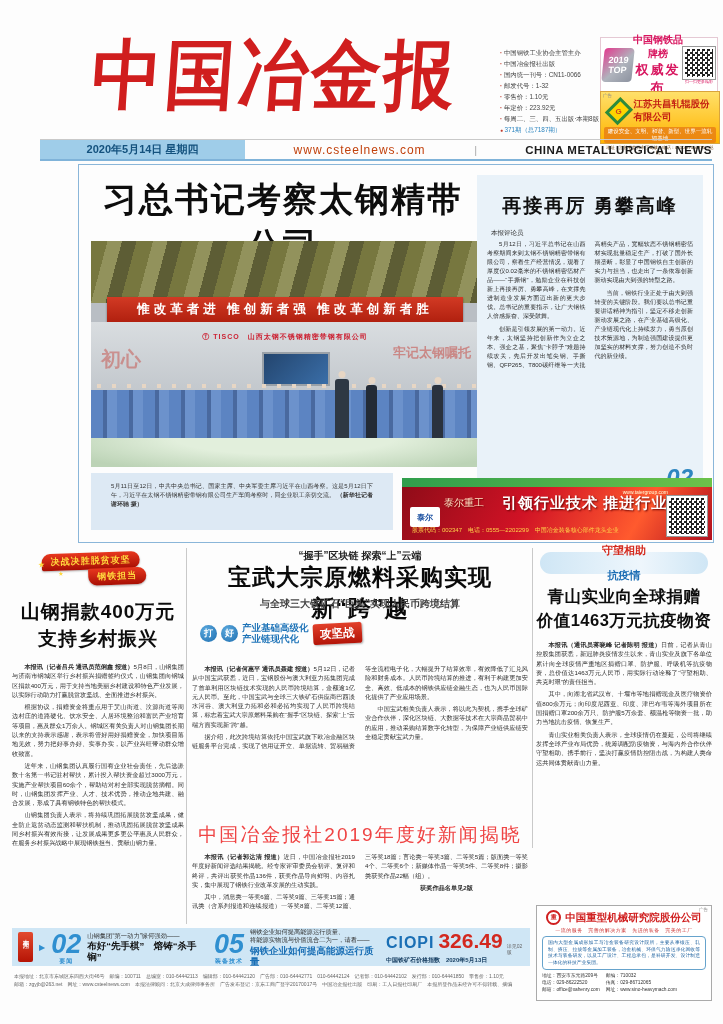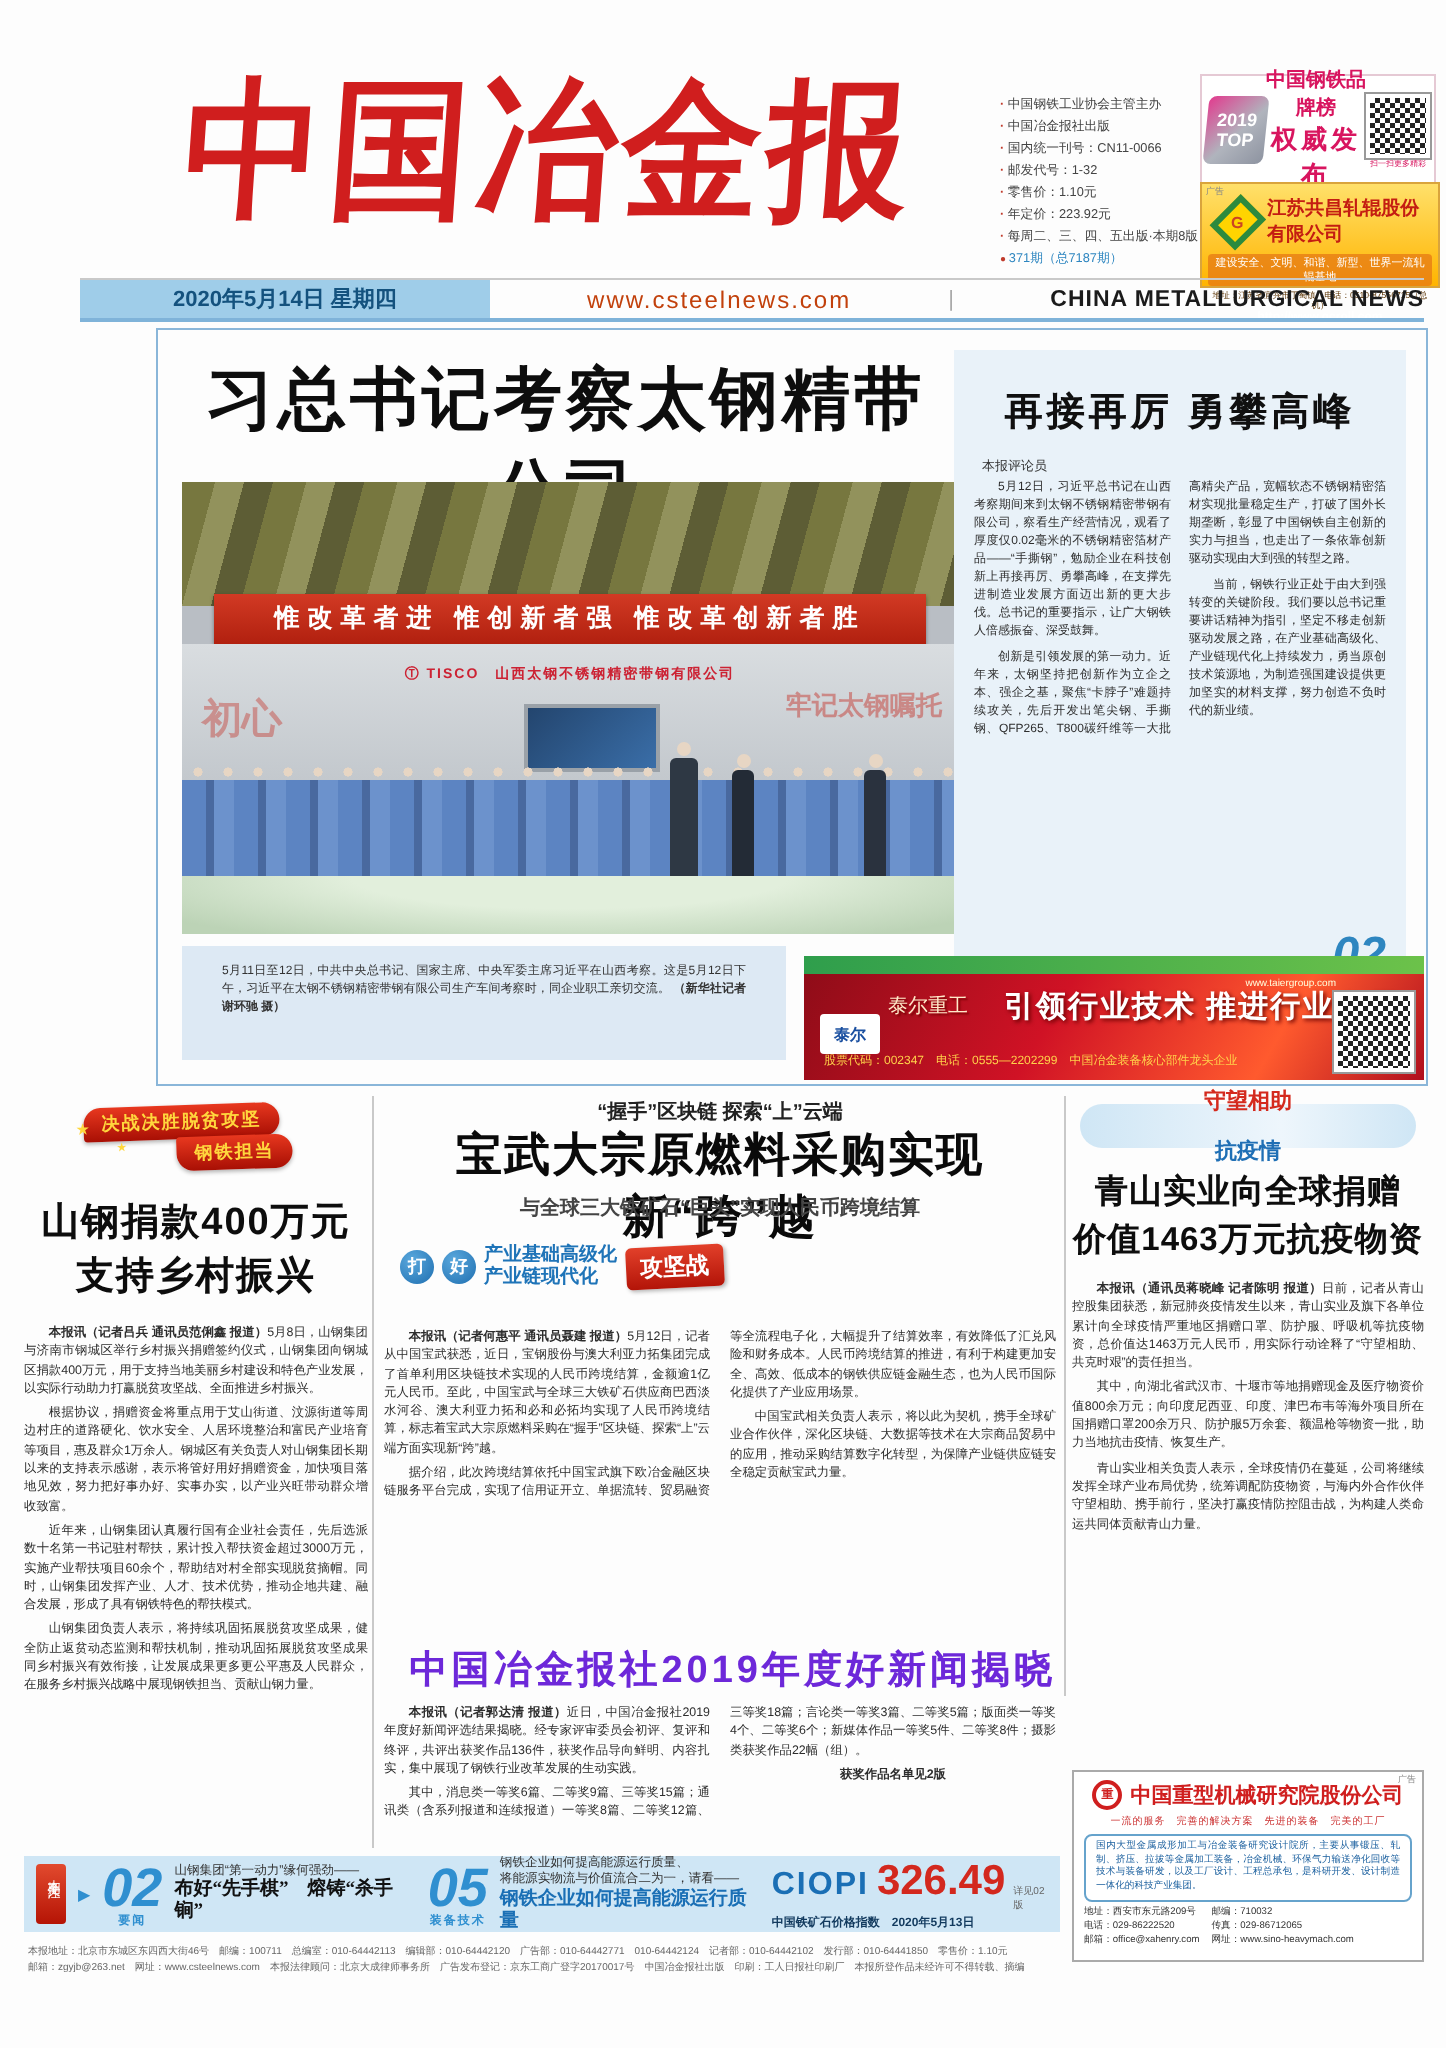--- a/index.html
+++ b/index.html
@@ -70,42 +70,42 @@
   .body-sm{font-size:6.2px;line-height:9.3px;color:#2d2d2d;}
   .body-sm p{margin:0 0 3px 0;text-indent:2em;}
   .kicker{font-size:10px;font-weight:bold;text-align:center;color:#222;}
   .h-center{font-size:23px;font-weight:bold;text-align:center;letter-spacing:1px;color:#0a0a0a;}
   .subhead{font-size:10px;font-weight:bold;text-align:center;color:#444;}
   .badge-dhg{display:flex;align-items:center;gap:4px;}
   .bd-circle{width:17px;height:17px;border-radius:50%;background:radial-gradient(circle at 35% 30%,#5aa8dd,#1f6fb0);color:#fff;font-size:9px;font-weight:bold;display:flex;align-items:center;justify-content:center;}
   .bd-lines{color:#1f74b8;font-weight:bold;font-size:9.5px;line-height:11px;}
   .bd-box{background:linear-gradient(#e2402a,#b31408);color:#fff;font-weight:bold;font-size:11.5px;padding:3px 7px;border-radius:3px;transform:rotate(-3deg);box-shadow:1px 1px 2px rgba(0,0,0,.3);}
   .cols2{columns:2;column-gap:10px;}
-  .h-awards{font-size:19px;font-weight:bold;text-align:right;letter-spacing:2px;color:#6d28d9;}
+  .h-awards{font-size:19px;font-weight:normal;text-align:center;letter-spacing:2px;color:#ef4444;}
   .center-bold{text-align:center;font-weight:bold;text-indent:0!important;}
   .badge-aid{background:linear-gradient(90deg,#cfe6f5,#eef6fc 60%,#cfe6f5);border-radius:11px;display:flex;align-items:center;justify-content:center;gap:5px;font-weight:bold;font-size:11px;flex-direction:column;}
   .aid-red{color:#d42a1e;}
   .aid-blue{color:#1f6fb5;}
   .h-right{font-size:16.5px;font-weight:bold;text-align:center;letter-spacing:.5px;line-height:24px;color:#0d0d0d;}
   
   .heavy{border:1px solid #aaa;background:#fff;position:relative;padding:4px 5px;}
   .ad-mark{position:absolute;right:3px;top:1px;font-size:4.5px;color:#888;}
   .heavy-title{display:flex;align-items:center;justify-content:center;gap:4px;color:#d01f1f;font-weight:bold;font-size:10.5px;}
   .heavy-logo{width:11px;height:11px;border-radius:50%;border:2px solid #d01f1f;color:#d01f1f;font-size:6px;display:flex;align-items:center;justify-content:center;font-weight:bold;}
   .heavy-slogan{font-size:5px;color:#c33;text-align:center;margin-top:2px;letter-spacing:.5px;}
   .heavy-box{border:1px solid #66a3cc;border-radius:4px;margin-top:3px;padding:3px 5px;font-size:4.8px;line-height:6.6px;color:#1a5f9e;}
   .heavy-contact{display:flex;gap:6px;margin-top:3px;font-size:4.8px;line-height:6.6px;color:#333;}
   
   .botbar{background:#cfe6f5;display:flex;align-items:center;gap:6px;padding:0 6px;}
   .focus{background:linear-gradient(#e24a2e,#b51405);color:#fff;writing-mode:vertical-rl;font-size:6.5px;letter-spacing:1px;padding:2px 3px;border-radius:2px;height:26px;display:flex;align-items:center;}
   .focus-arr{color:#2f8fd0;font-size:8px;}
   .bignum{color:#2f8fd0;font-size:27px;font-weight:bold;font-style:italic;line-height:1;text-align:center;}
   .bignum small{display:block;font-size:6px;font-style:normal;font-weight:bold;letter-spacing:1px;}
   .bar-lines{font-size:6.3px;line-height:8.5px;color:#333;}
-  .bar-strong{font-size:9.5px;font-weight:bold;color:#111;line-height:11px;font-family:Liberation Serif, serif;}
+  .bar-strong{font-size:9.5px;font-weight:bold;color:#111;line-height:11px;}
   .bar-strong.blue{color:#1a6fb5;}
   .ciopi{display:flex;flex-direction:column;justify-content:center;}
   .ciopi-row{display:flex;align-items:baseline;gap:4px;}
   .ciopi-lab{color:#1a6fb5;font-weight:bold;font-size:16px;letter-spacing:1px;}
   .ciopi-val{color:#d3281e;font-weight:bold;font-size:21px;}
   .ciopi-note{font-size:5px;color:#666;}
   .ciopi-cap{font-size:6px;font-weight:bold;color:#123a5e;margin-top:1px;}
   .footer{font-size:5px;line-height:8px;color:#666;}
 </style>
 </head>
@@ -283,21 +283,21 @@
   <div>青山实业向全球捐赠</div>
   <div>价值1463万元抗疫物资</div>
 </div>
 
 <div class="abs body-sm jc" style="left:536px;top:640px;width:176px;height:210px;overflow:hidden;">
   <p><b>本报讯（通讯员蒋晓峰 记者陈明 报道）</b><span>日前，记者从青山控股集团获悉，新冠肺炎疫情发生以来，青山实业及旗下各单位累计向全球疫情严重地区捐赠口罩、防护服、呼吸机等抗疫物资，总价值达1463万元人民币，用实际行动诠释了“守望相助、共克时艰”的责任担当。</span></p>
   <p>其中，向湖北省武汉市、十堰市等地捐赠现金及医疗物资价值800余万元；向印度尼西亚、印度、津巴布韦等海外项目所在国捐赠口罩200余万只、防护服5万余套、额温枪等物资一批，助力当地抗击疫情、恢复生产。</p>
   <p>青山实业相关负责人表示，全球疫情仍在蔓延，公司将继续发挥全球产业布局优势，统筹调配防疫物资，与海内外合作伙伴守望相助、携手前行，坚决打赢疫情防控阻击战，为构建人类命运共同体贡献青山力量。</p>
 </div>
 
-<div class="abs heavy" style="left:536px;top:832px;width:176px;height:96px;box-sizing:border-box;">
+<div class="abs heavy" style="left:536px;top:852px;width:176px;height:96px;box-sizing:border-box;">
   <div class="ad-mark">广告</div>
   <div class="heavy-title">
     <span class="heavy-logo">重</span>
     <span>中国重型机械研究院股份公司</span>
   </div>
   <div class="heavy-slogan">一流的服务　完善的解决方案　先进的装备　完美的工厂</div>
   <div class="heavy-box jc">国内大型金属成形加工与冶金装备研究设计院所，主要从事锻压、轧制、挤压、拉拔等金属加工装备，冶金机械、环保气力输送净化回收等技术与装备研发，以及工厂设计、工程总承包，是科研开发、设计制造一体化的科技产业集团。</div>
   <div class="heavy-contact">
     <div>
       <div>地址：西安市东元路209号</div>

